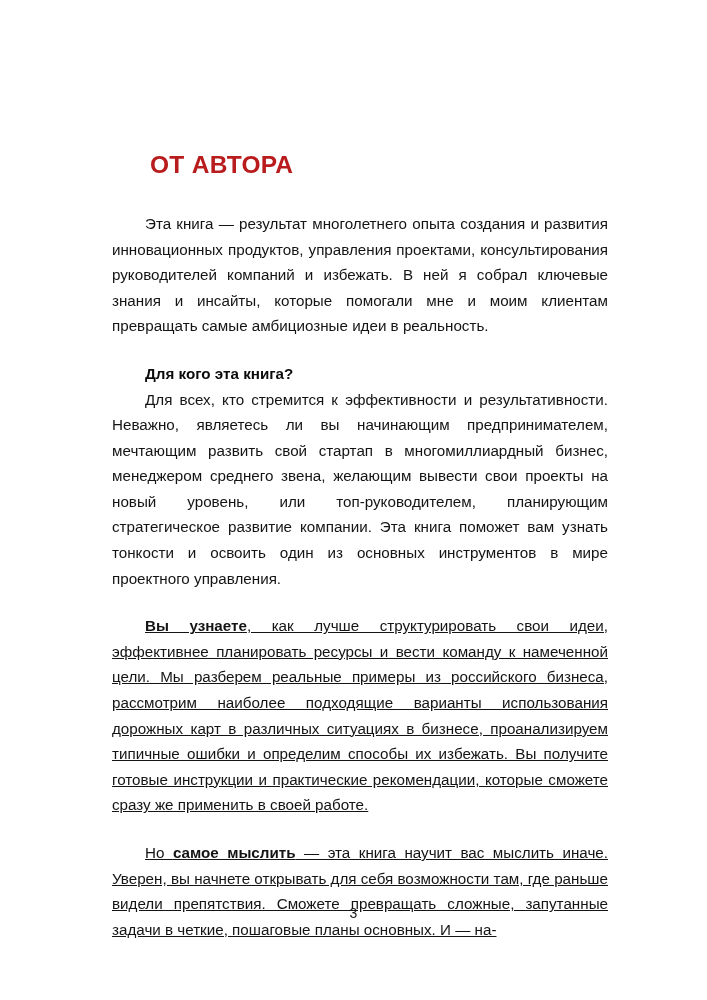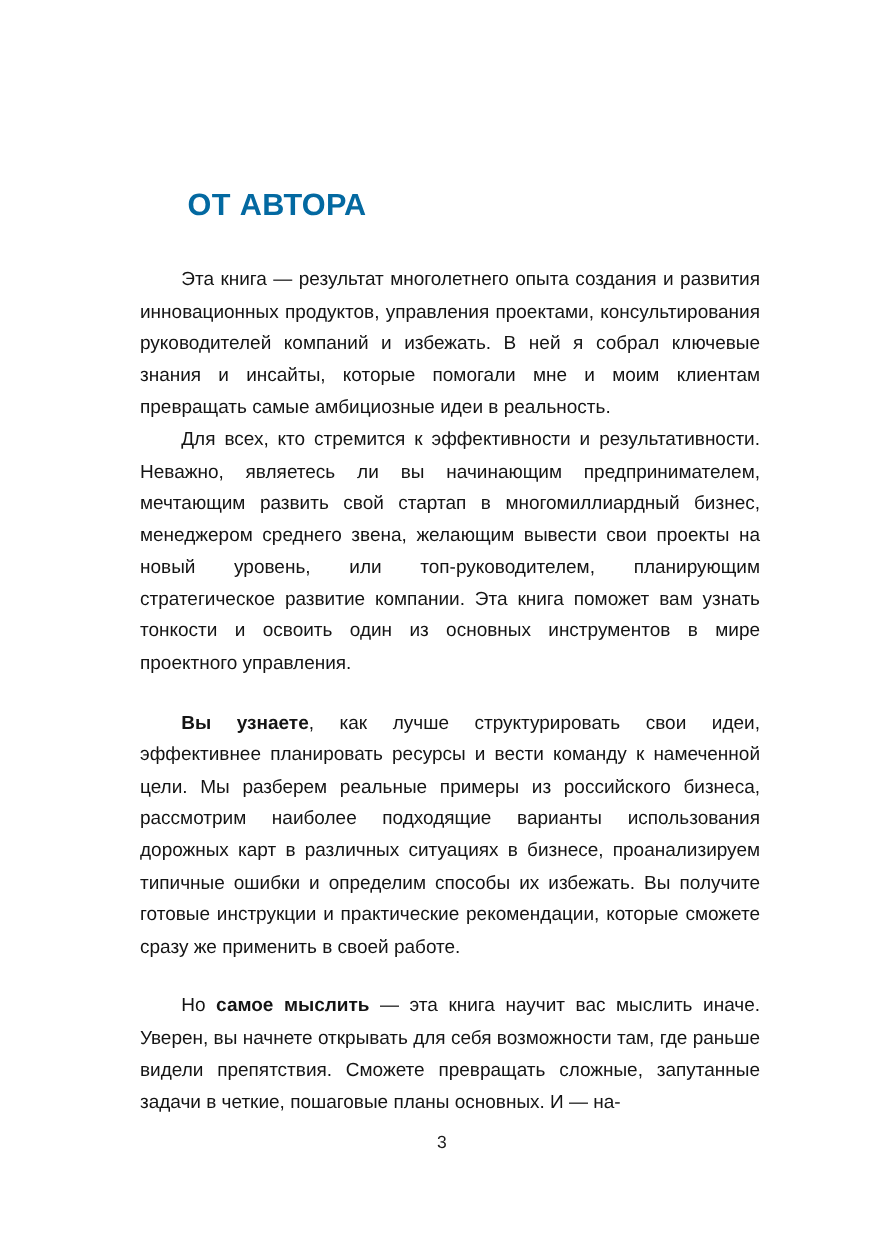--- a/index.html
+++ b/index.html
@@ -21,21 +21,21 @@
   .content {
     position: absolute;
     left: 112px;
     top: 152px;
     width: 496px;
   }
   .chapter-title {
     font-size: 24.5px;
     font-weight: bold;
     letter-spacing: 0.3px;
-    color: #0369a1;
+    color: #b91c1c;
     margin: 0 0 32px 38px;
     line-height: 1.1;
   }
   .para {
     font-size: 15.2px;
     line-height: 25.6px;
     text-align: justify;
     text-justify: inter-word;
     hyphens: manual;
     -webkit-hyphens: manual;
@@ -43,20 +43,21 @@
     color: #141414;
   }
   .para + .para {
     margin-top: 0;
   }
   .para.indent {
     text-indent: 33px;
   }
   .para.gap {
     margin-top: 22px;
+    text-decoration: underline;
   }
   .subhead {
     font-size: 15.2px;
     line-height: 25.6px;
     font-weight: bold;
     text-align: left;
     margin: 22px 0 0 0;
     text-indent: 33px;
     color: #0b0b0b;
   }
@@ -81,20 +82,21 @@
 <body>
 
 <div class="page">
 
   <div class="content">
 
     <h1 class="chapter-title">ОТ АВТОРА</h1>
 
     <p class="para indent">Эта книга — результат многолетнего опыта создания и развития инновационных продуктов, управления проектами, консультирования руководителей компаний и избежать. В ней я собрал ключевые знания и инсайты, которые помогали мне и моим клиентам превращать самые амбициозные идеи в реальность.</p>
 
+    <p class="subhead">Для кого эта книга?</p>
 
     <p class="para indent">Для всех, кто стремится к эффективности и результативности. Неважно, являетесь ли вы начинающим предпринимателем, мечтающим развить свой стартап в многомиллиардный бизнес, менеджером среднего звена, желающим вывести свои проекты на новый уровень, или топ-руководителем, планирующим стратегическое развитие компании. Эта книга поможет вам узнать тонкости и освоить один из основных инструментов в мире проектного управления.</p>
 
     <p class="para indent gap"><b class="b">Вы узнаете</b><span>, как лучше структурировать свои идеи, эффективнее планировать ресурсы и вести команду к намеченной цели. Мы разберем реальные примеры из российского бизнеса, рассмотрим наиболее подходящие варианты использования дорожных карт в различных ситуациях в бизнесе, проанализируем типичные ошибки и определим способы их избежать. Вы получите готовые инструкции и практические рекомендации, которые сможете сразу же применить в своей работе.</span></p>
 
     <p class="para indent gap"><span>Но </span><b class="b">самое мыслить</b><span> — эта книга научит вас мыслить иначе. Уверен, вы начнете открывать для себя возможности там, где раньше видели препятствия. Сможете превращать сложные, запутанные задачи в четкие, пошаговые планы основных. И — на-</span></p>
 
   </div>
 
   <div class="page-number">3</div>

